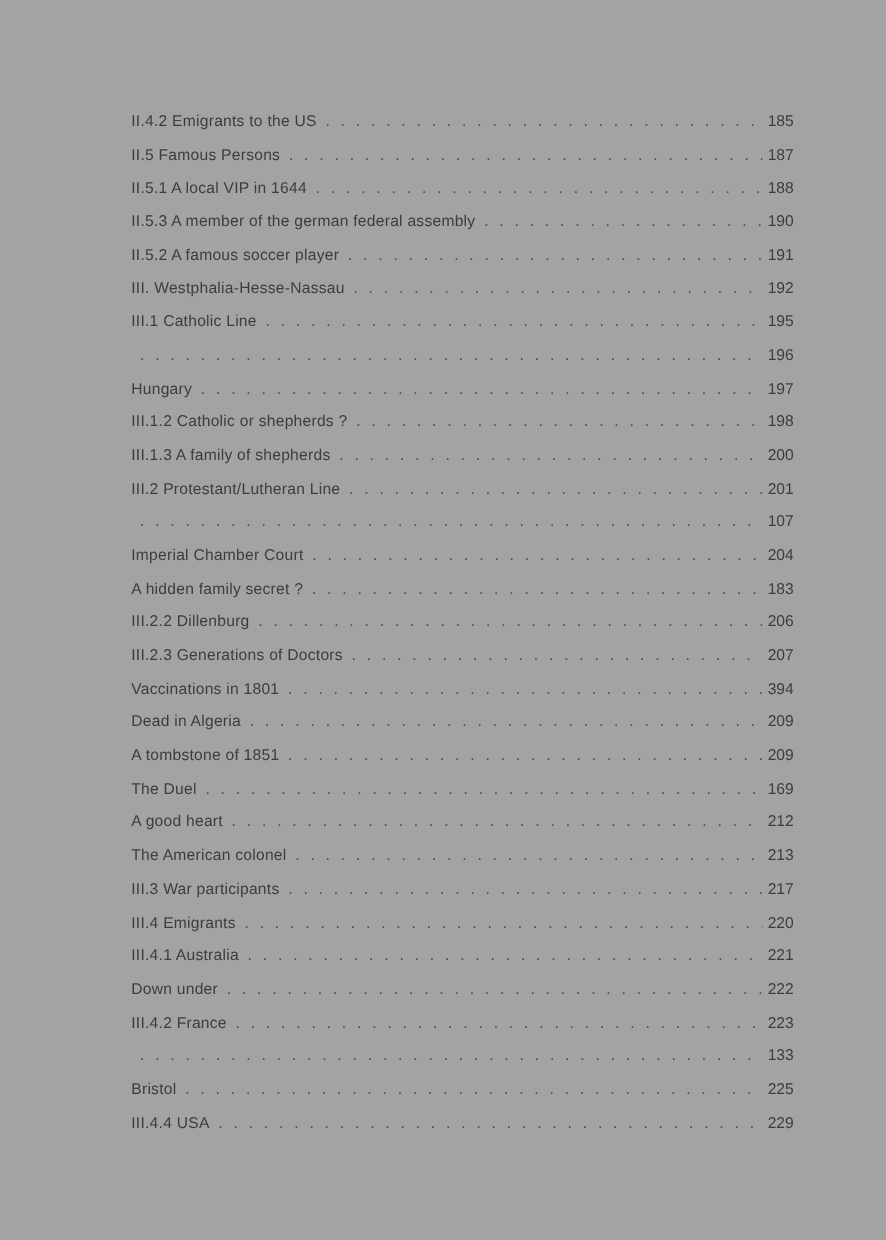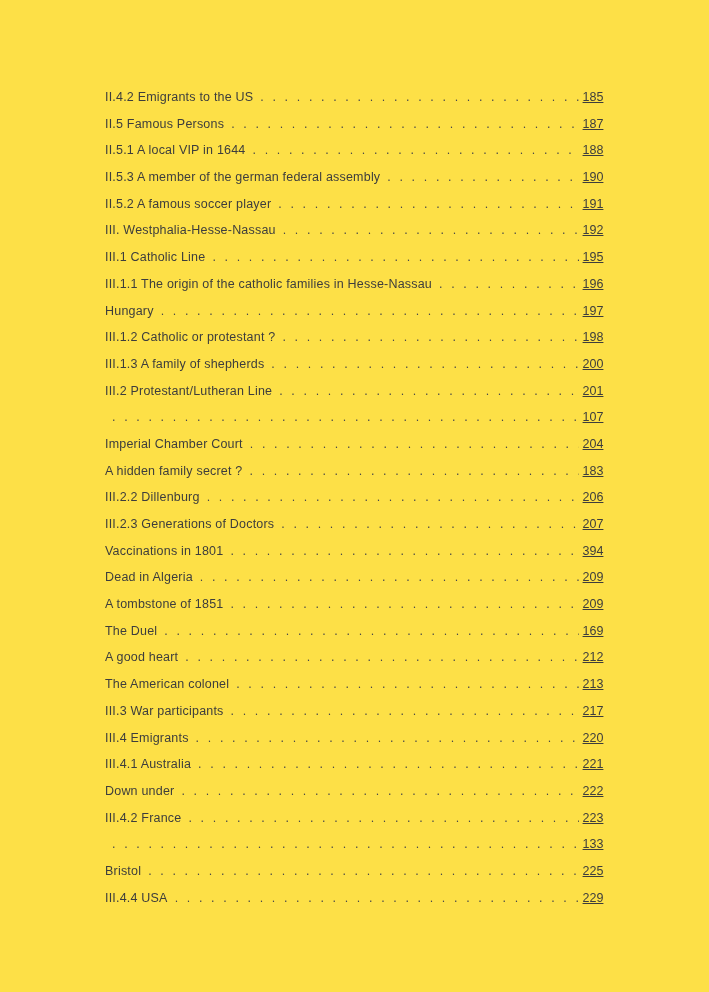--- a/index.html
+++ b/index.html
@@ -11,22 +11,22 @@
     width: 709px;
     height: 992px;
     font-family: "Liberation Sans", "DejaVu Sans", sans-serif;
     color: #3d3d3d;
     overflow: hidden;
   }
   .page {
     box-sizing: border-box;
     width: 709px;
     height: 992px;
-    padding: 84px 105px 0 105px;
-    background: #fde047;
+    padding: 84px 74px 0 105px;
+    background: #a3a3a3;
   }
   .toc-list {
     display: flex;
     flex-direction: column;
   }
   .toc-entry {
     display: flex;
     align-items: baseline;
     height: 26.7px;
     font-size: 12.5px;
@@ -40,23 +40,22 @@
   .toc-dots {
     flex: 1 1 auto;
     overflow: hidden;
     white-space: nowrap;
     margin: 0 3px 0 7px;
     letter-spacing: 2.6px;
     color: #4a4a4a;
   }
   .toc-page {
     flex: 0 0 auto;
-    text-align: center;
+    text-align: right;
     min-width: 22px;
-    text-decoration: underline;
   }
 </style>
 </head>
 <body>
 
 <div class="page">
   <div class="toc-list" id="toc-list">
       <div class="toc-entry">
         <span class="toc-title">II.4.2 Emigrants to the US</span>
         <span class="toc-dots">. . . . . . . . . . . . . . . . . . . . . . . . . . . . . . . . . . . . . . . . . . . . . . . . . . . . . . . . . . . . . . . . . . . . . . . . . . . . . . . . </span>
@@ -86,31 +85,30 @@
         <span class="toc-title">III. Westphalia-Hesse-Nassau</span>
         <span class="toc-dots">. . . . . . . . . . . . . . . . . . . . . . . . . . . . . . . . . . . . . . . . . . . . . . . . . . . . . . . . . . . . . . . . . . . . . . . . . . . . . . . . </span>
         <span class="toc-page">192</span>
       </div>
       <div class="toc-entry">
         <span class="toc-title">III.1 Catholic Line</span>
         <span class="toc-dots">. . . . . . . . . . . . . . . . . . . . . . . . . . . . . . . . . . . . . . . . . . . . . . . . . . . . . . . . . . . . . . . . . . . . . . . . . . . . . . . . </span>
         <span class="toc-page">195</span>
       </div>
       <div class="toc-entry">
-        <span class="toc-title">III.1.1 The origin of the catholic families in Hesse-Nassau</span>
         <span class="toc-dots">. . . . . . . . . . . . . . . . . . . . . . . . . . . . . . . . . . . . . . . . . . . . . . . . . . . . . . . . . . . . . . . . . . . . . . . . . . . . . . . . </span>
         <span class="toc-page">196</span>
       </div>
       <div class="toc-entry">
         <span class="toc-title">Hungary</span>
         <span class="toc-dots">. . . . . . . . . . . . . . . . . . . . . . . . . . . . . . . . . . . . . . . . . . . . . . . . . . . . . . . . . . . . . . . . . . . . . . . . . . . . . . . . </span>
         <span class="toc-page">197</span>
       </div>
       <div class="toc-entry">
-        <span class="toc-title">III.1.2 Catholic or protestant ?</span>
+        <span class="toc-title">III.1.2 Catholic or shepherds ?</span>
         <span class="toc-dots">. . . . . . . . . . . . . . . . . . . . . . . . . . . . . . . . . . . . . . . . . . . . . . . . . . . . . . . . . . . . . . . . . . . . . . . . . . . . . . . . </span>
         <span class="toc-page">198</span>
       </div>
       <div class="toc-entry">
         <span class="toc-title">III.1.3 A family of shepherds</span>
         <span class="toc-dots">. . . . . . . . . . . . . . . . . . . . . . . . . . . . . . . . . . . . . . . . . . . . . . . . . . . . . . . . . . . . . . . . . . . . . . . . . . . . . . . . </span>
         <span class="toc-page">200</span>
       </div>
       <div class="toc-entry">
         <span class="toc-title">III.2 Protestant/Lutheran Line</span>

